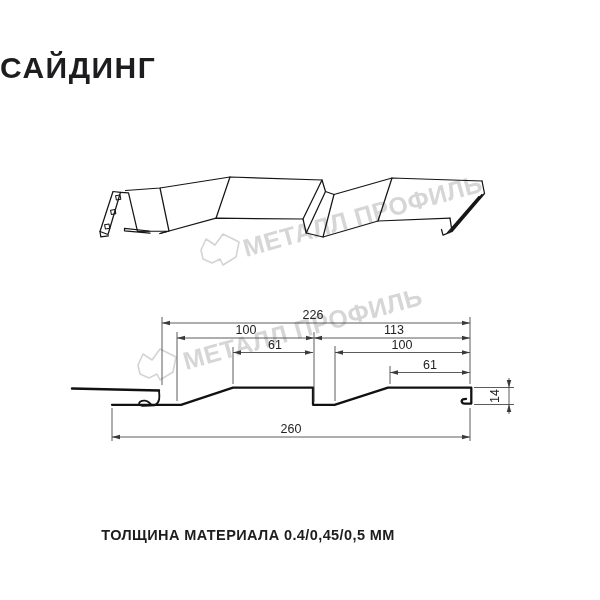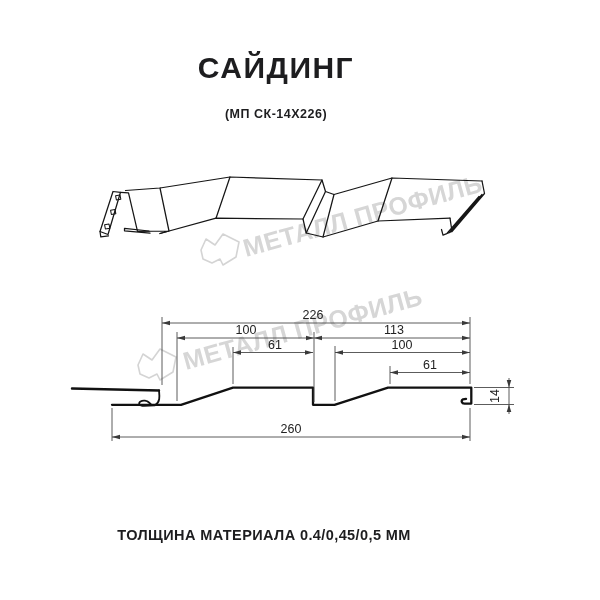--- a/index.html
+++ b/index.html
@@ -1,35 +1,34 @@
 <!DOCTYPE html>
 <html><head>
 <meta charset="utf-8">
 <style>
   html,body{margin:0;padding:0;background:#fff;}
   #page{position:relative;width:600px;height:600px;background:#ffffff;overflow:hidden;
         font-family:"Liberation Sans","DejaVu Sans",sans-serif;}
-  .hdr{position:absolute;left:0;width:552px;text-align:center;color:#1d1d1f;}
+  .hdr{position:absolute;left:0;width:552px;color:#1d1d1f;}
   #title{top:51px;font-size:30px;font-weight:bold;letter-spacing:1.5px;}
   #subtitle{top:88px;font-size:15px;font-weight:bold;letter-spacing:1px;}
   #model{top:107px;font-size:12.5px;font-weight:bold;letter-spacing:0.5px;}
   #footer{position:absolute;left:0;top:527px;width:496px;text-align:center;
-          font-size:14.5px;font-weight:bold;letter-spacing:0.4px;color:#1d1d1f;padding-left:16px;}
+          font-size:14.5px;font-weight:bold;letter-spacing:0.4px;color:#1d1d1f;}
   svg{position:absolute;left:0;top:0;}
   .dimtxt{font-size:12.5px;fill:#222;font-family:"Liberation Sans","DejaVu Sans",sans-serif;}
   .wm{font-size:25px;font-weight:bold;fill:#d6d6d6;letter-spacing:0.5px;
       font-family:"Liberation Sans","DejaVu Sans",sans-serif;}
 </style>
 </head>
 <body>
 
 <div id="page">
 
   <div id="title" class="hdr">САЙДИНГ</div>
-  <div id="model" class="hdr">(МП СК-14Х226)</div>
 
   <svg width="600" height="600" viewBox="0 0 600 600">
 
     <g>
       <g transform="translate(196,231)">
         <path d="M5,19 L10,8 L19,14 L27,3 L43,11 L40,26 L27,34 L24,28 L16,32 L7,28 Z" fill="none" stroke="#d4d4d4" stroke-width="1.6" stroke-linejoin="round"></path>
       </g>
       <text class="wm" transform="translate(246,257) rotate(-15.5)">МЕТАЛЛ ПРОФИЛЬ</text>
     </g>
     <g>

